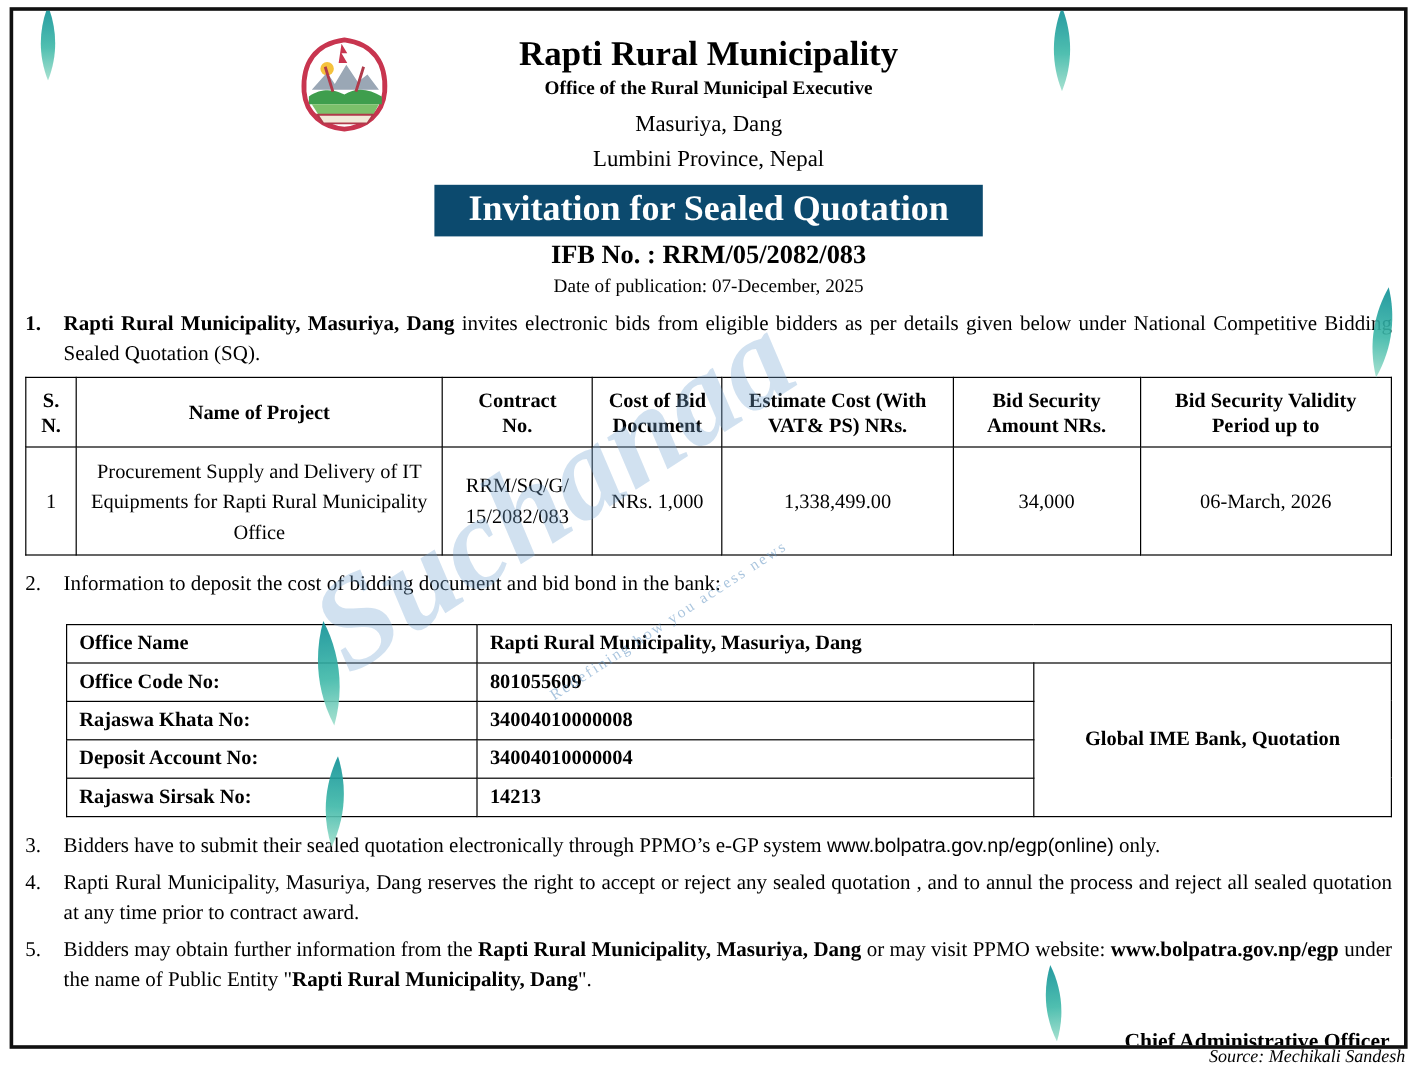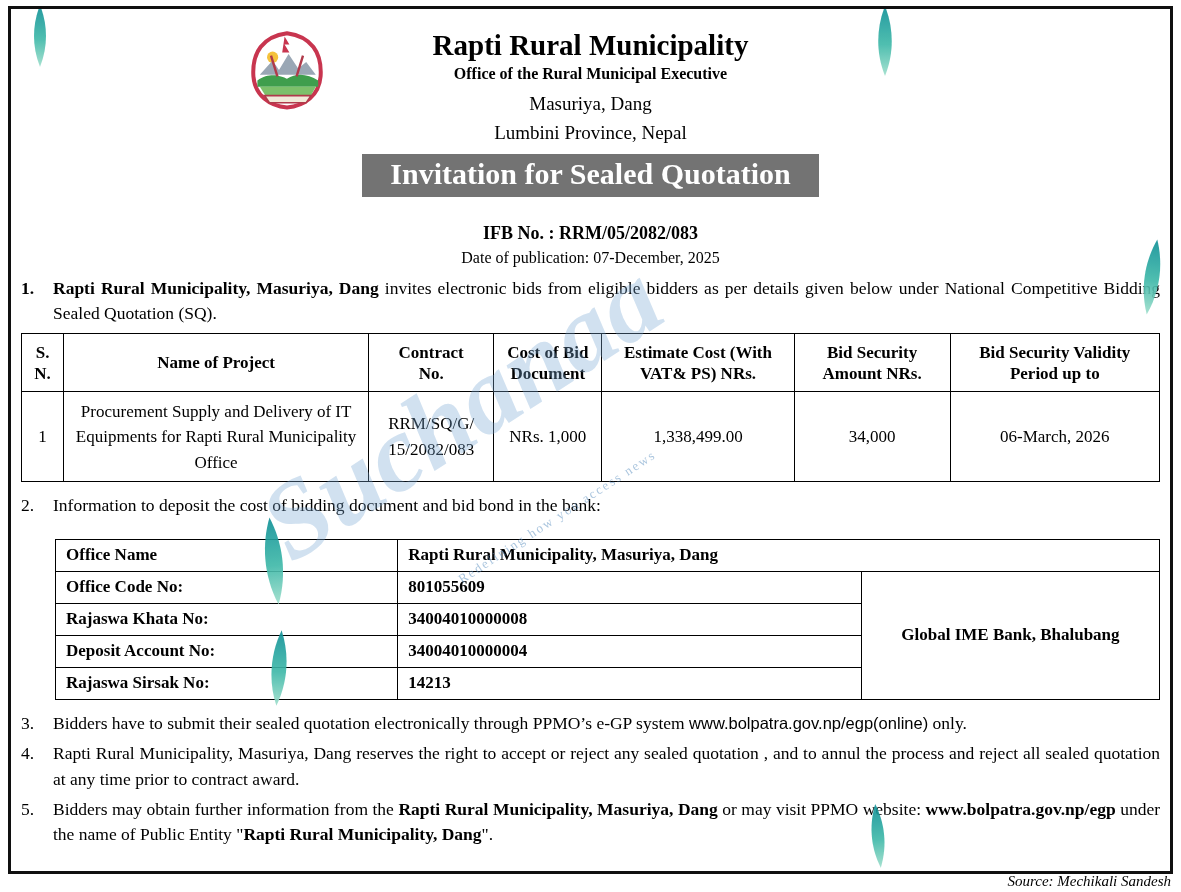--- a/index.html
+++ b/index.html
@@ -14,22 +14,22 @@
   .decor { position:absolute; pointer-events:none; z-index:6; opacity:0.9; }
 
   
   .hdr { position:relative; text-align:center; z-index:2; }
   .emblem { position:absolute; left:226px; top:0; width:80px; height:82px; }
   .t-muni { font-size:29px; font-weight:bold; line-height:1.15; margin-top:14px; }
   .t-office { font-size:16px; font-weight:bold; line-height:1.15; margin-top:3px; }
   .t-place { font-size:19px; margin-top:9px; }
   .t-prov { font-size:19px; margin-top:7px; }
   .banner-wrap { margin-top:10px; }
-  .banner { display:inline-block; background:#737373; color:#fff; font-size:30px; font-weight:bold; padding:3px 28px 6px 28px; }
-  .t-ifb { font-size:18px; font-weight:bold; margin-top:26px; }
+  .banner { display:inline-block; background:#0c4a6e; color:#fff; font-size:30px; font-weight:bold; padding:3px 28px 6px 28px; }
+  .t-ifb { font-size:22px; font-weight:bold; margin-top:2px; }
   .t-date { font-size:16px; font-weight:normal; margin-top:5px; }
 
   
   .para { display:flex; font-size:17.5px; line-height:1.45; margin-top:9px; position:relative; z-index:2; }
   .para .num { flex:0 0 32px; }
   .para .ptext { flex:1; text-align:justify; }
   .num-bold { font-weight:bold; }
   .sans { font-family:"Liberation Sans", sans-serif; font-size:16.5px; }
 
   
@@ -166,21 +166,21 @@
           <col style="width:27%">
         </colgroup>
       <tbody>
           <tr>
         <td>Office Name</td>
         <td colspan="2">Rapti Rural Municipality, Masuriya, Dang</td>
       </tr>
       <tr>
         <td>Office Code No:</td>
         <td>801055609</td>
-        <td rowspan="4" class="bank-cell">Global IME Bank, Bhalubang</td>
+        <td rowspan="4" class="bank-cell">Global IME Bank, Quotation</td>
       </tr>
       <tr>
         <td>Rajaswa Khata No:</td>
         <td>34004010000008</td>
       </tr>
       <tr>
         <td>Deposit Account No:</td>
         <td>34004010000004</td>
       </tr>
       <tr>

